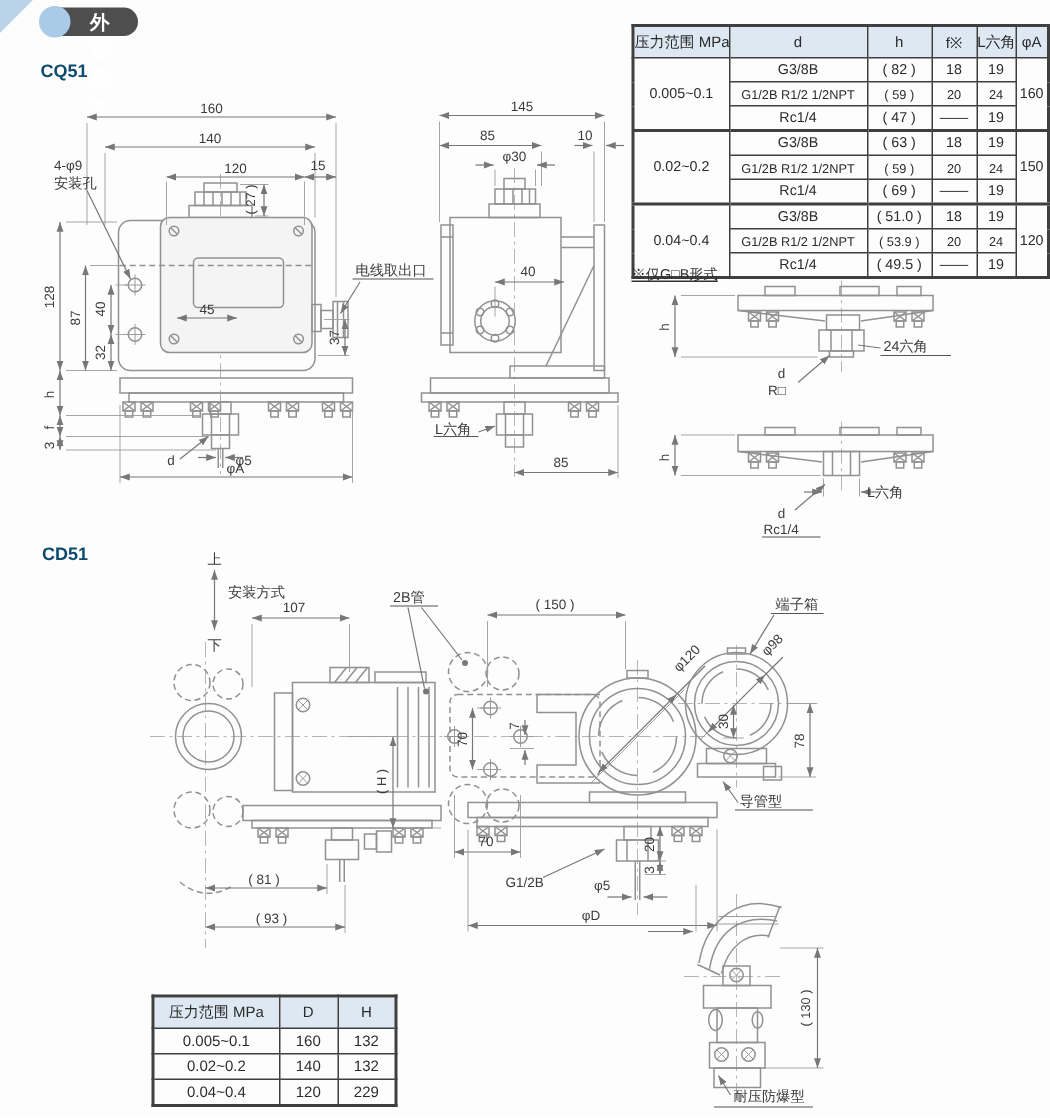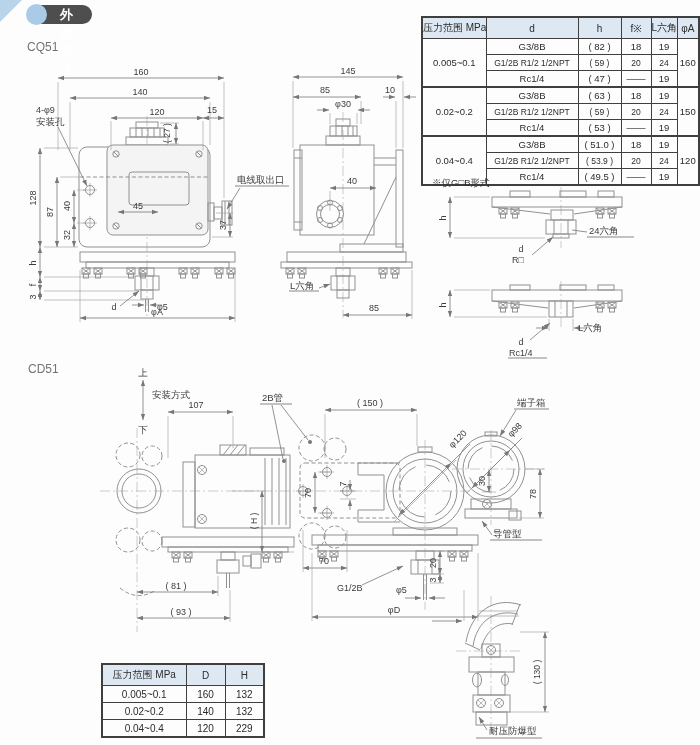--- a/index.html
+++ b/index.html
@@ -8,21 +8,21 @@
   
   #corner{position:absolute;left:0;top:0;width:0;height:0;
           border-top:22px solid #b9d3e8;border-right:22px solid transparent;}
   
   #hdr{position:absolute;left:26px;top:4px;height:21px;}
   #hdr .pill{position:absolute;left:10px;top:1px;height:19px;line-height:19px;
              background:#4e4e4e;color:#fff;font-weight:bold;font-size:13px;
              letter-spacing:3px;padding:0 16px 0 24px;border-radius:4px 12px 12px 4px;}
   #hdr .dot{position:absolute;left:0;top:0;width:21px;height:21px;border-radius:50%;
             background:#a9cbe7;}
-  .model{position:absolute;font-size:12px;font-weight:normal;color:#737373;}
+  .model{position:absolute;font-size:12px;font-weight:bold;color:#0c4a6e;}
   
   table{border-collapse:collapse;table-layout:fixed;background:#fdfdfd;}
   .dtab{position:absolute;font-size:9.5px;color:#2b2b2b;}
   .dtab th,.dtab td{border:1px solid #3f3f3f;text-align:center;padding:0;
                     overflow:hidden;white-space:nowrap;margin-left:16px;}
   .dtab th{background:#dde8f2;font-weight:normal;height:20px;font-size:10px;}
   .dtab td{height:15px;text-align:center;}
   .dtab .gsep td{border-top:2px solid #3f3f3f;}
   #tab1{left:421px;top:16px;width:277px;border:2px solid #3f3f3f;}
   #tab2{left:101px;top:663px;width:162px;border:2px solid #3f3f3f;}
@@ -572,21 +572,21 @@
         <td rowspan="3">150</td>
       </tr>
       <tr style="font-size:8.5px">
         <td>G1/2B R1/2 1/2NPT</td>
         <td>( 59 )</td>
         <td>20</td>
         <td>24</td>
       </tr>
       <tr>
         <td>Rc1/4</td>
-        <td>( 53 )</td>
+        <td>( 69 )</td>
         <td>——</td>
         <td>19</td>
       </tr>
       <tr class="gsep">
         <td rowspan="3">0.04~0.4</td>
         <td>G3/8B</td>
         <td>( 51.0 )</td>
         <td>18</td>
         <td>19</td>
         <td rowspan="3">120</td>
@@ -598,21 +598,21 @@
         <td>24</td>
       </tr>
       <tr>
         <td>Rc1/4</td>
         <td>( 49.5 )</td>
         <td>——</td>
         <td>19</td>
       </tr>
     </tbody>
   </table>
-  <div class="note" style="left:432px;top:177px;">※仅G□B形式</div>
+  <div class="note" style="left:421px;top:177px;text-decoration:underline;">※仅G□B形式</div>
 
   <table id="tab2" class="dtab">
     <colgroup>
         <col style="width:84px">
         <col style="width:39px">
         <col style="width:39px">
       </colgroup>
     <thead>
       <tr>
         <th>压力范围 MPa</th>

